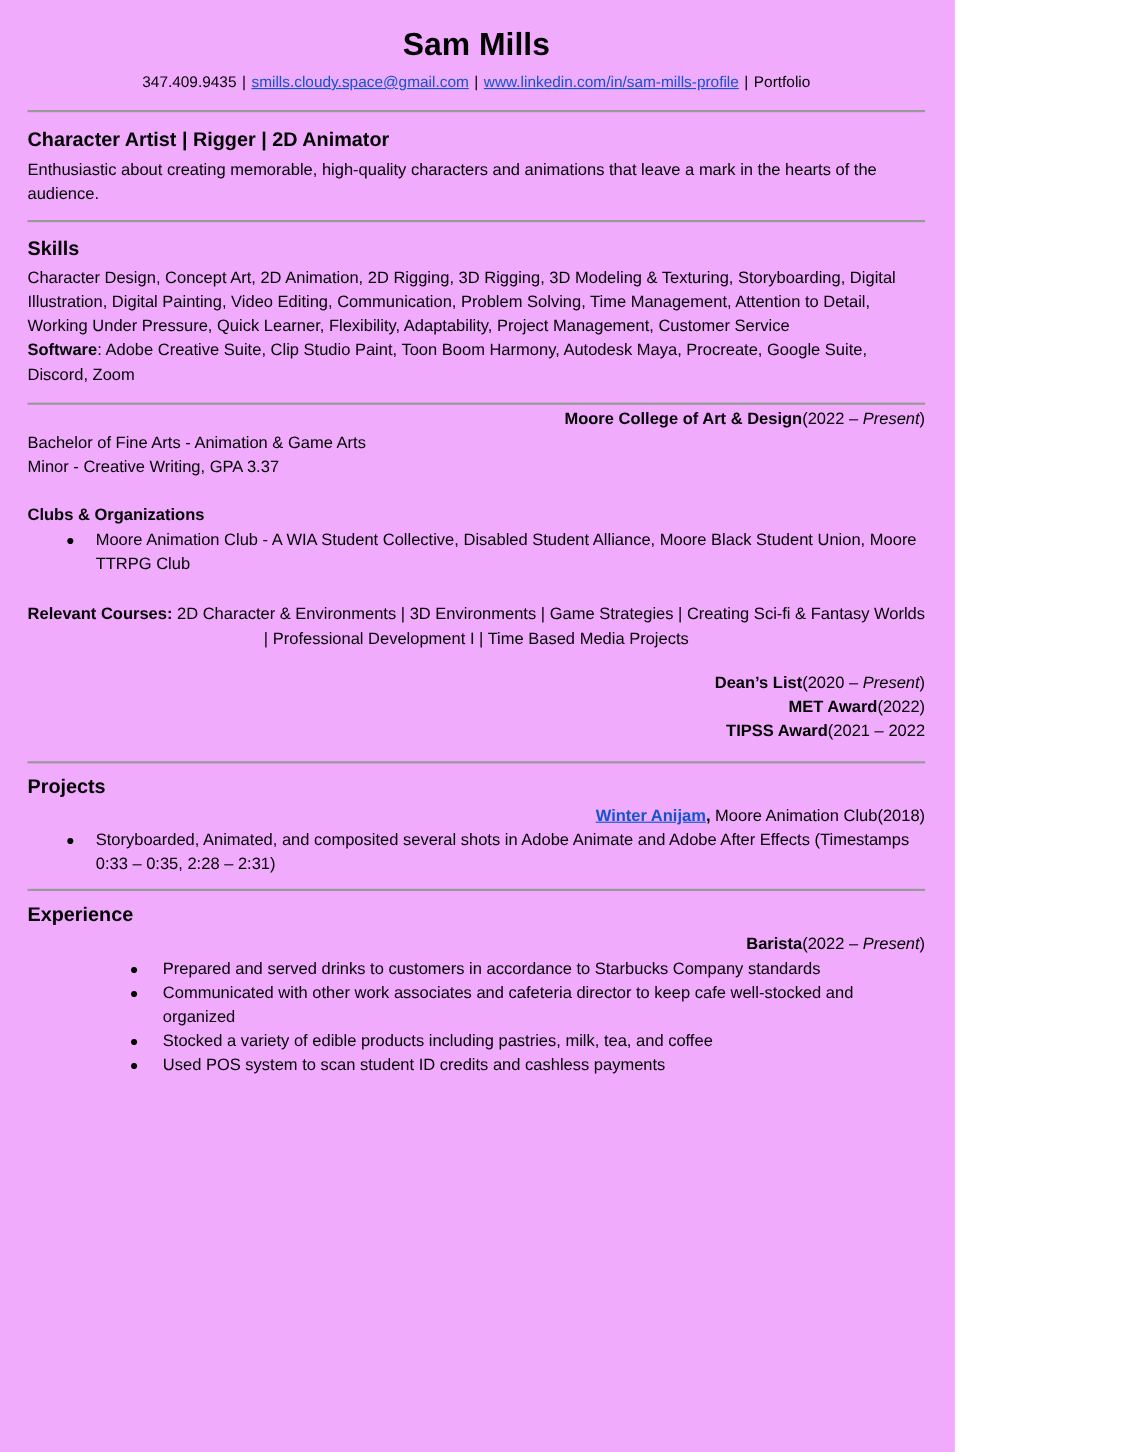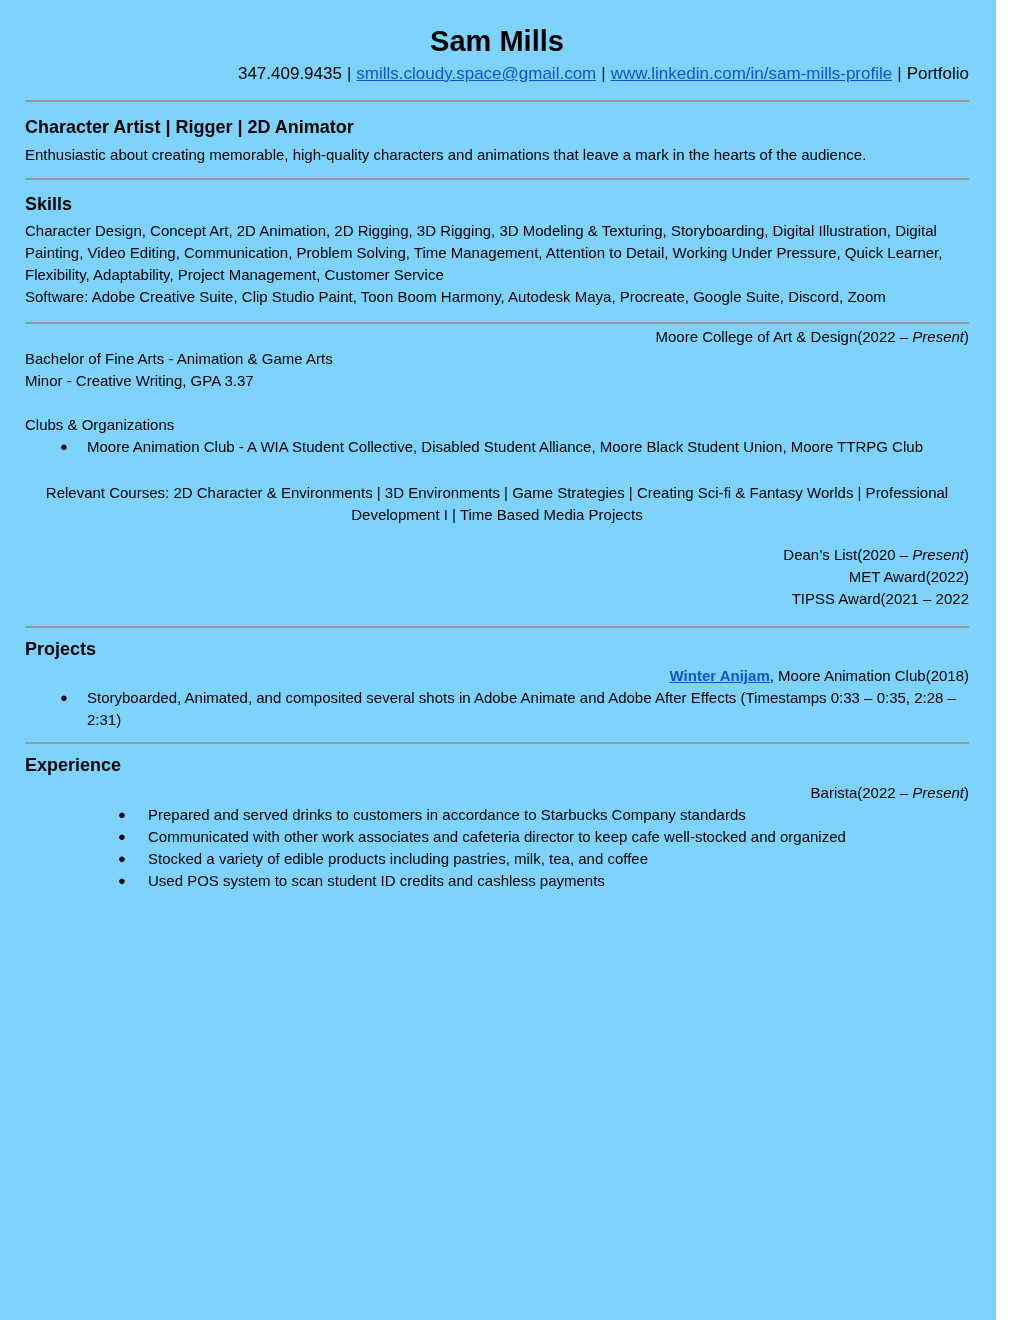--- a/index.html
+++ b/index.html
@@ -3,36 +3,36 @@
 <meta charset="utf-8">
 <style>
   * { margin: 0; padding: 0; box-sizing: border-box; }
   html, body { background: #ffffff; }
   body {
     font-family: "Liberation Sans", sans-serif;
     color: #000000;
     font-size: 15px;
   }
   .page {
-    width: 996px;
+    width: 868px;
     height: 1320px;
-    background: #7dd3fc;
+    background: #f0abfc;
     padding: 24px 27px 0 25px;
     overflow: hidden;
   }
   .name {
     font-size: 29px;
     font-weight: bold;
     line-height: 34px;
     text-align: center;
   }
   .contact {
-    font-size: 17px;
+    font-size: 14px;
     line-height: 24px;
-    text-align: right;
+    text-align: center;
     margin-top: 4px;
   }
   .contact a { color: #1155cc; text-decoration: underline; cursor: pointer; }
   .sep { margin: 0 5px; }
   hr.rule {
     border: none;
     border-top: 2px solid #999999;
     height: 0;
   }
   .hr1 { margin-top: 14px; }
@@ -46,21 +46,21 @@
     font-weight: bold;
   }
   .h-summary { margin-top: 12px; }
   .h-skills { margin-top: 11px; }
   .h-education { margin-top: 9px; }
   .h-projects { margin-top: 8px; }
   .h-experience { margin-top: 8px; }
   p, .row { line-height: 22px; }
   .tagline { margin-top: 3px; }
   .skills-body { margin-top: 2px; }
-  .bold { font-weight: normal; }
+  .bold { font-weight: bold; }
   .it { font-style: italic; }
   .row {
     display: flex;
     justify-content: flex-end;
     align-items: baseline;
   }
   .row .right { white-space: nowrap; }
   .school-row { margin-top: 2px; }
   .clubs-heading { margin-top: 22px; }
   .courses { margin-top: 24px; text-align: center; }

